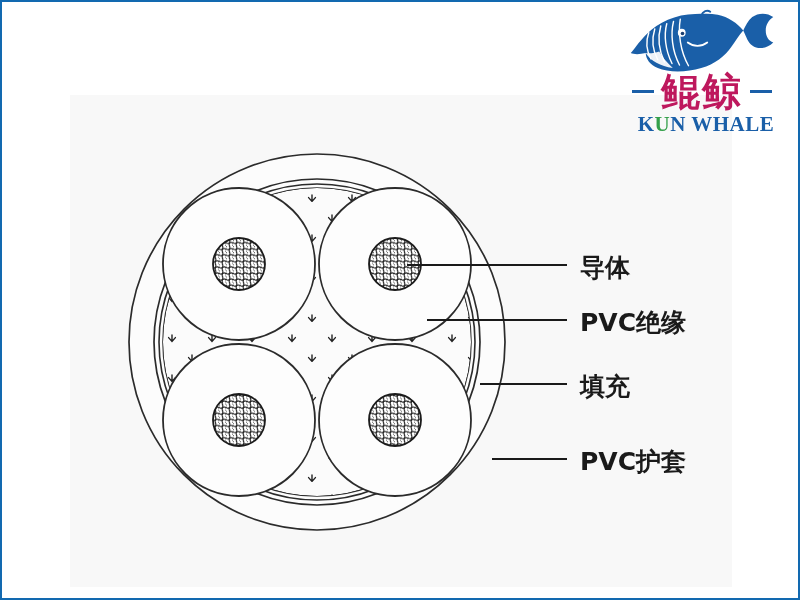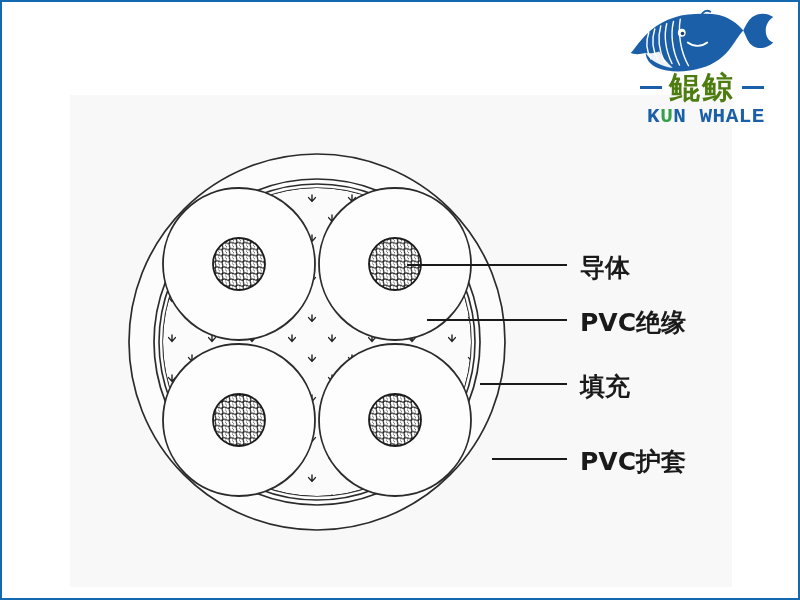--- a/index.html
+++ b/index.html
@@ -51,29 +51,29 @@
     margin-top: -2px;
   }
   .logo-dash {
     display: block;
     width: 22px;
     height: 3px;
     background: #1a5fa8;
   }
   #logo-cn {
     font-family: "DejaVu Sans", sans-serif;
-    font-size: 31px;
+    font-size: 39px;
     font-weight: 700;
-    color: #4d7c0f;
+    color: #be185d;
     letter-spacing: 2px;
     line-height: 1;
   }
   #logo-en {
     margin-top: 3px;
-    font-family: Liberation Mono, monospace;
+    font-family: Liberation Serif, serif;
     font-size: 21px;
     font-weight: 700;
     letter-spacing: 0.5px;
     color: #1a5fa8;
     line-height: 1;
     white-space: nowrap;
     padding-left: 8px;
   }
   #logo-en .g { color: #34a04a; }
   

